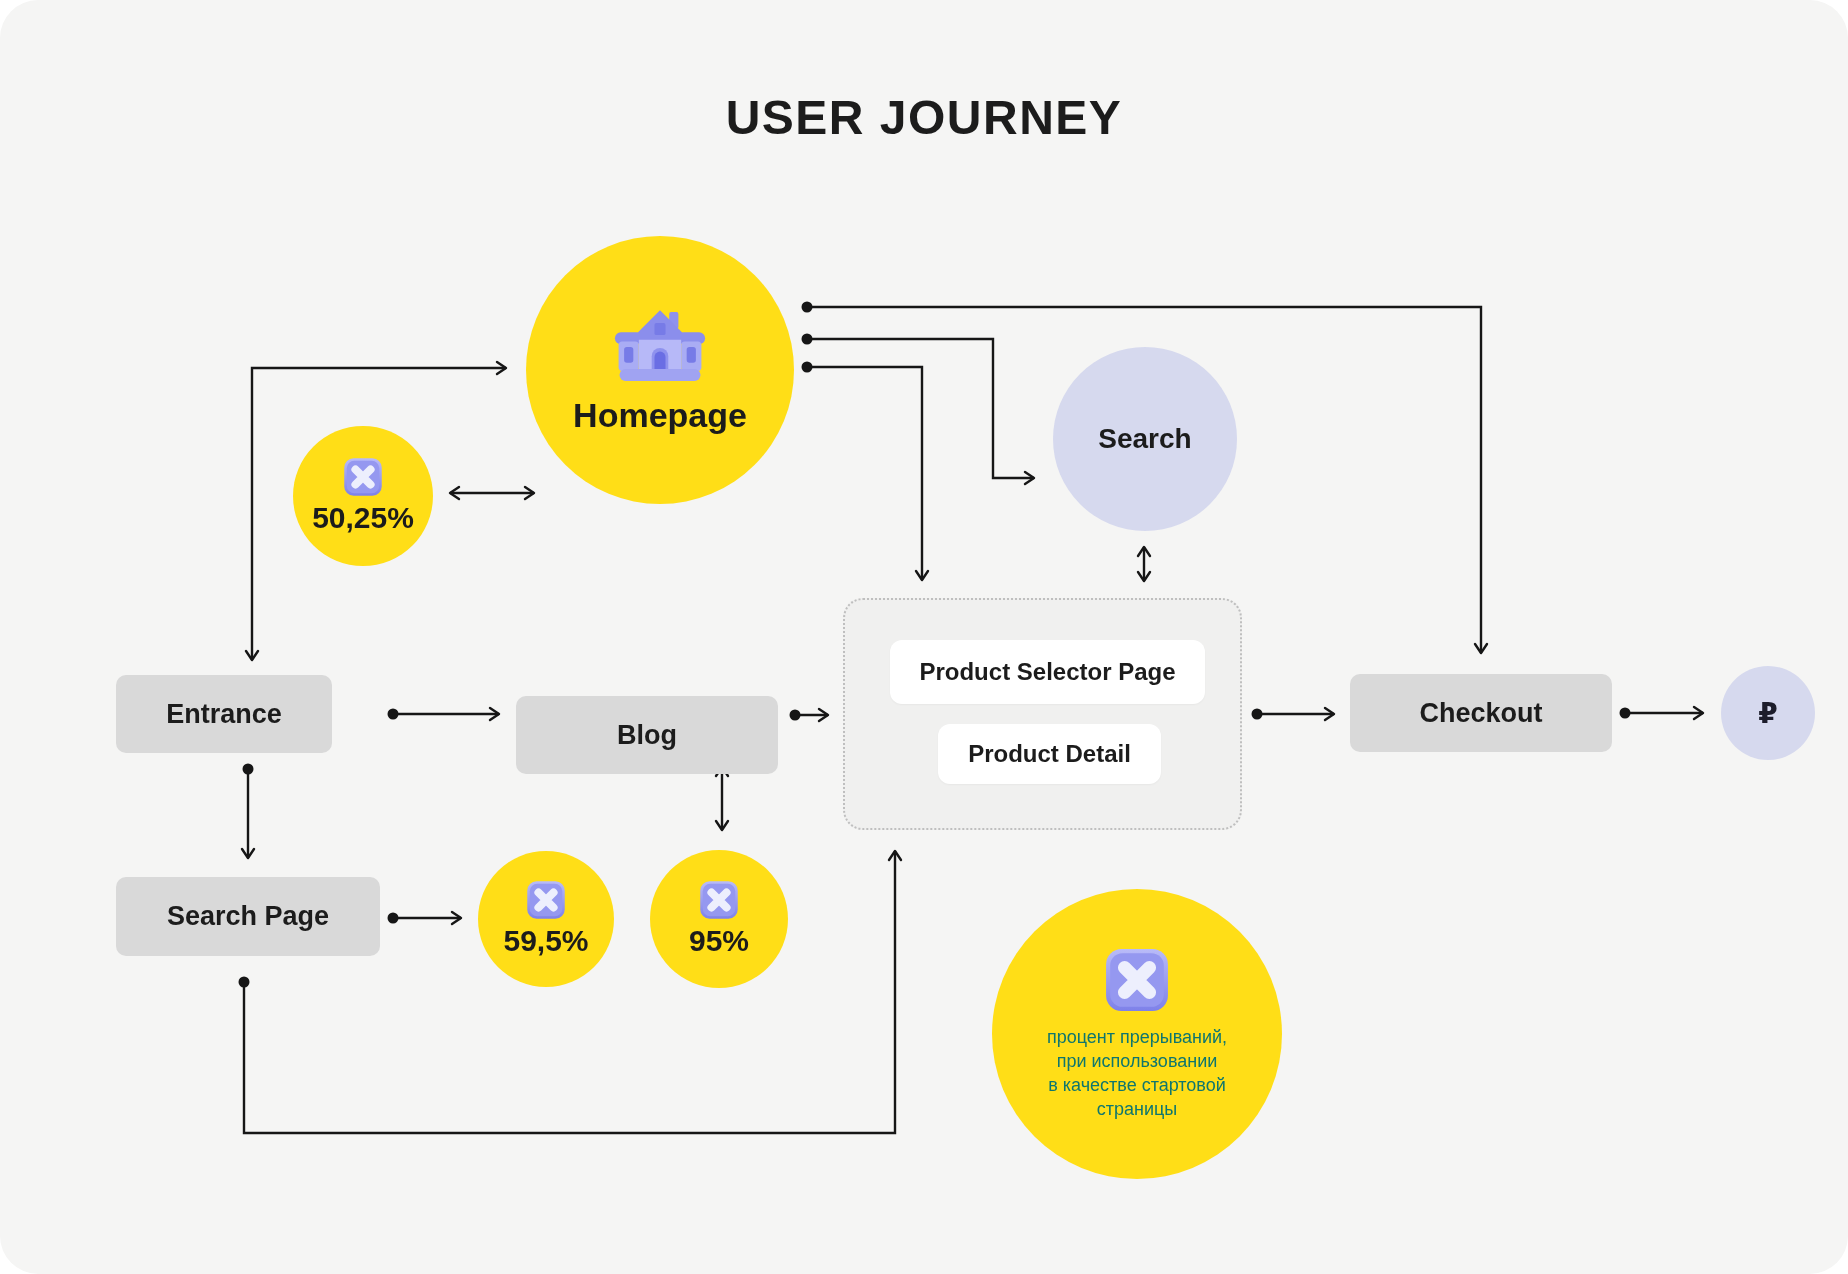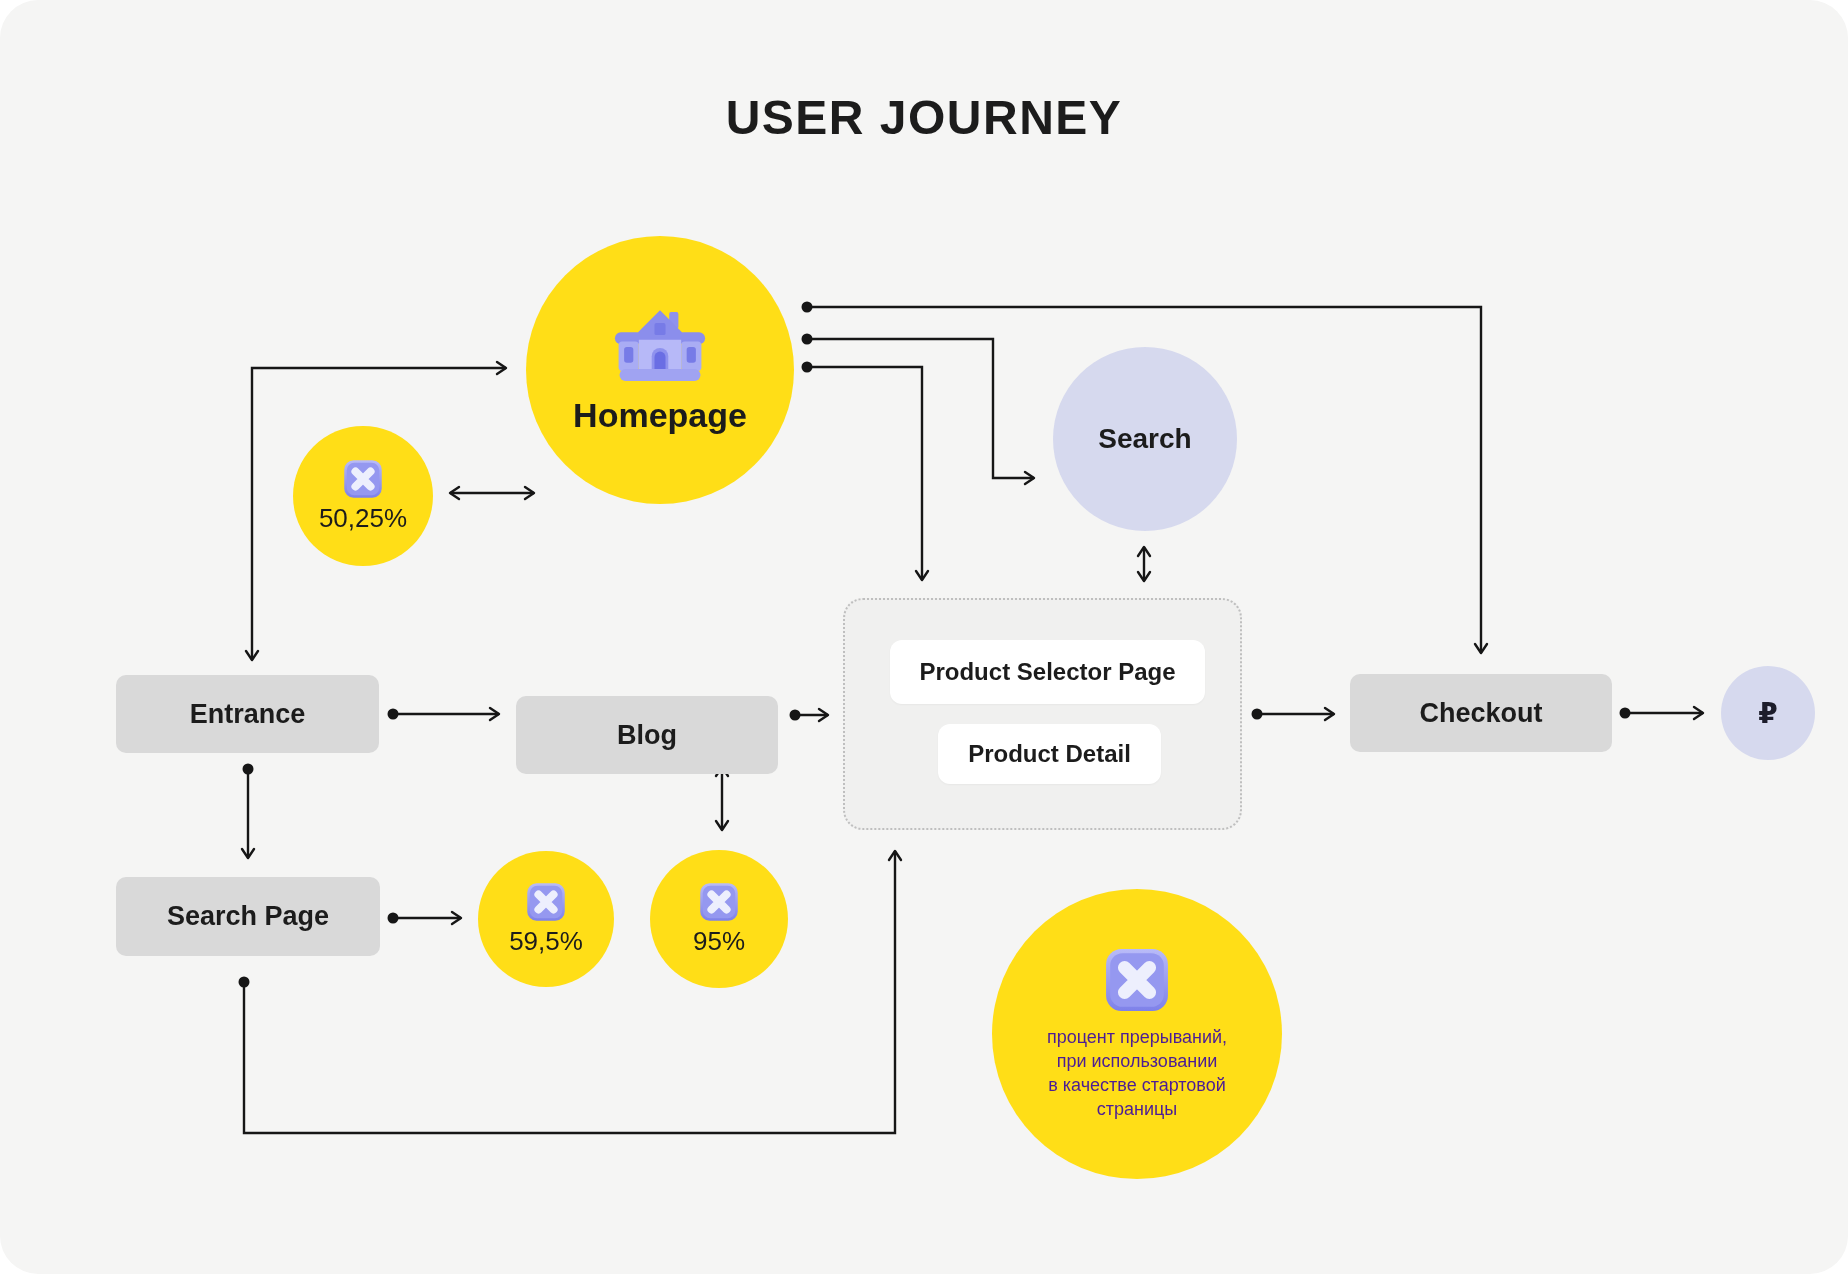--- a/index.html
+++ b/index.html
@@ -12,22 +12,22 @@
   .edge{stroke:var(--line,#161616);stroke-width:2.4;fill:none;}
   .dot{fill:var(--line,#161616);}
 
   .circle{position:absolute;border-radius:50%;display:flex;flex-direction:column;
           align-items:center;justify-content:center;text-align:center;}
   .yellow{background:var(--yellow,#FFDE17);}
   .lavender{background:var(--lavender,#D6D9EE);}
 
   .homepage-label{font-size:34px;font-weight:800;margin-top:8px;}
   .search-label{font-size:28px;font-weight:600;}
-  .stat-value{font-size:26px;font-weight:400;margin-top:4px;}
-  .legend-text{font-size:18px;line-height:24px;font-weight:400;margin-top:12px;color:#4c1d95;}
+  .stat-value{font-size:30px;font-weight:700;margin-top:4px;}
+  .legend-text{font-size:18px;line-height:24px;font-weight:400;margin-top:12px;color:#0f766e;}
   .ruble-symbol{font-size:28px;font-weight:600;color:#1d1d2b;}
 
   .rect{position:absolute;background:var(--gray-node,#D9D9D9);border-radius:10px;
         display:flex;align-items:center;justify-content:center;
         font-size:27px;font-weight:700;color:var(--text,#1C1C1C);}
 
   .group{position:absolute;left:843px;top:598px;width:399px;height:232px;box-sizing:border-box;
          background:var(--group-bg,#F0F0EF);border:2px dotted var(--group-border,#BFBFBF);border-radius:20px;}
   .pill{position:absolute;background:var(--white-node,#FFFFFF);border-radius:12px;
         display:flex;align-items:center;justify-content:center;
@@ -108,21 +108,21 @@
 
   <div class="circle yellow" style="left:293px;top:426px;width:140px;height:140px;">
     <svg class="icon" width="40" height="40" viewBox="0 0 64 64">
       <rect x="2" y="2" width="60" height="60" rx="15" fill="url(#xg)"></rect>
       <rect x="6" y="6" width="52" height="52" rx="12" fill="#9598F0"></rect>
       <path d="M20 20 L44 44 M44 20 L20 44" stroke="#EDEFFD" stroke-width="13" stroke-linecap="round"></path>
     </svg>
     <div class="stat-value">50,25%</div>
   </div>
 
-  <div class="rect" style="left:116px;top:675px;width:263px;height:78px;">
+  <div class="rect" style="left:116px;top:675px;width:216px;height:78px;">
     <span>Entrance</span>
   </div>
 
   <div class="rect" style="left:516px;top:696px;width:262px;height:78px;">
     <span>Blog</span>
   </div>
 
   <div class="group">
     <div class="pill pill-selector">
       <span>Product Selector Page</span>

